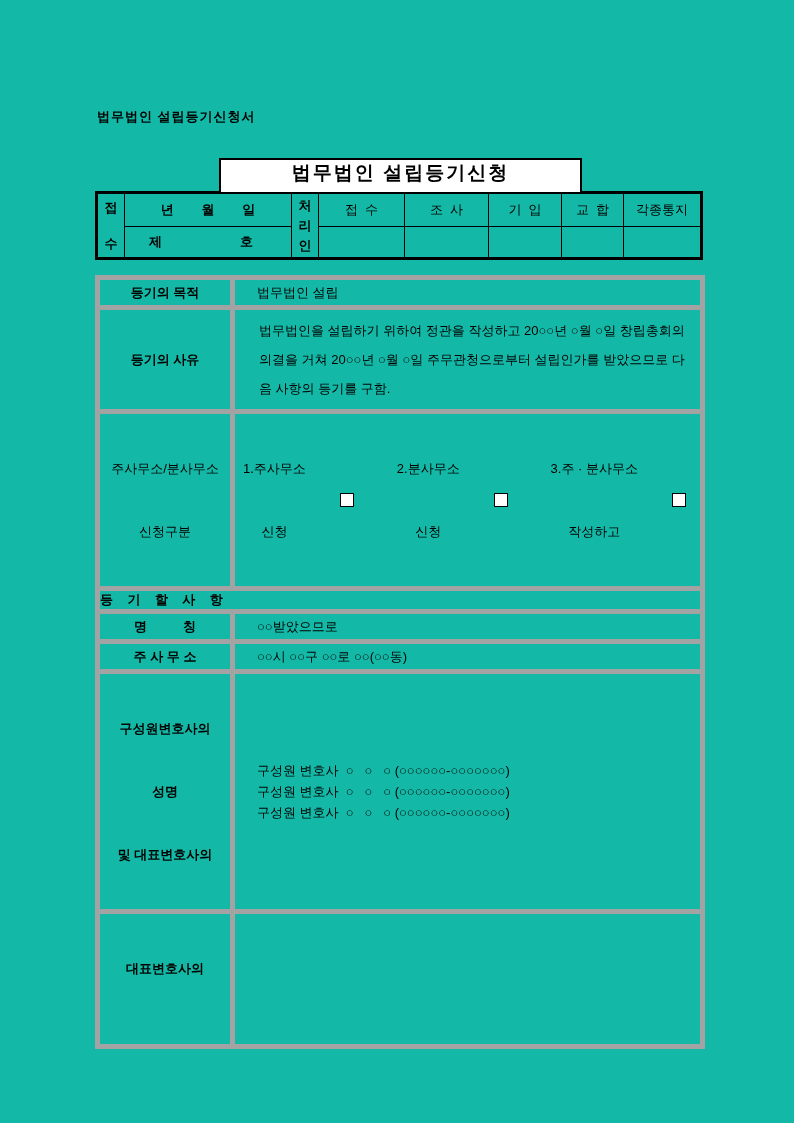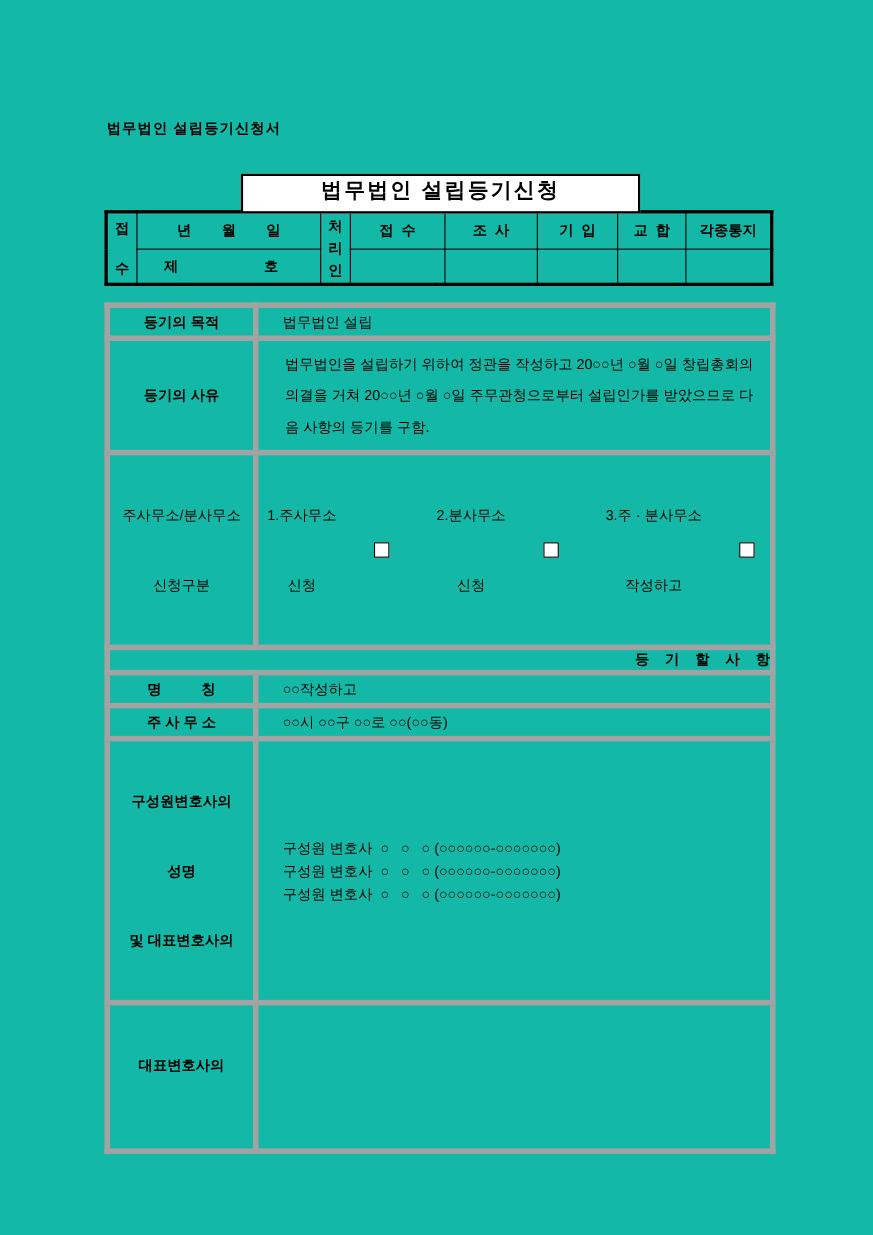--- a/index.html
+++ b/index.html
@@ -36,21 +36,21 @@
   }
 
   
   .receipt-table {
     position:absolute; left:95px; top:191px;
     width:605px; border-collapse:collapse; table-layout:fixed;
     border:3px solid #000;
     z-index:1;
   }
   .receipt-table td { border:1px solid #000; font-size:13px; }
-  .receipt-table .hdr { font-weight:bold; text-align:center; }
+  .receipt-table .hdr { font-weight:normal; text-align:center; }
   .vcell {
     font-weight:bold; text-align:center; vertical-align:middle;
   }
   .vstack {
     display:flex; flex-direction:column; justify-content:space-between;
     align-items:center; height:58px; padding:2px 0;
   }
   .vstack3 {
     display:flex; flex-direction:column; justify-content:space-around;
     align-items:center; height:60px;
@@ -68,21 +68,21 @@
     border:2px solid #000;
   }
   .main-table td { border:5px solid #a3a3a3; font-size:13px; vertical-align:middle; }
   .label-cell {
     width:135px; text-align:center; font-weight:bold;
     white-space:pre-wrap; line-height:21px; padding:2px;
   }
   .label-cell.plain { font-weight:normal; }
   .value-cell { padding:2px 6px 2px 22px; line-height:21px; }
   .section-cell {
-    text-align:right; font-weight:bold; white-space:pre-wrap;
+    text-align:left; font-weight:bold; white-space:pre-wrap;
     height:23px;
   }
   .h23 { height:23px; } .h92 { height:92px; } .h42 { height:42px; }
   .h54 { height:54px; } .h22 { height:22px; } .h21 { height:21px; }
   .h64 { height:64px; } .h43 { height:43px; }
 
   .reason-text { line-height:29px; padding:4px 2px; }
   .line { white-space:pre-wrap; }
 
   .options-flex {
@@ -213,21 +213,21 @@
         </div>
       </td>
     </tr>
 
     <tr>
       <td colspan="2" class="section-cell">등    기    할    사    항</td>
     </tr>
 
     <tr class="h22">
       <td class="label-cell">명          칭</td>
-      <td class="value-cell">○○작성하고</td>
+      <td class="value-cell">○○받았으므로</td>
     </tr>
 
     <tr class="h21">
       <td class="label-cell">주 사 무 소</td>
       <td class="value-cell">○○시 ○○구 ○○로 ○○(○○동)</td>
     </tr>
 
     <tr class="h64">
       <td class="label-cell">
         <div>구성원변호사의</div>

